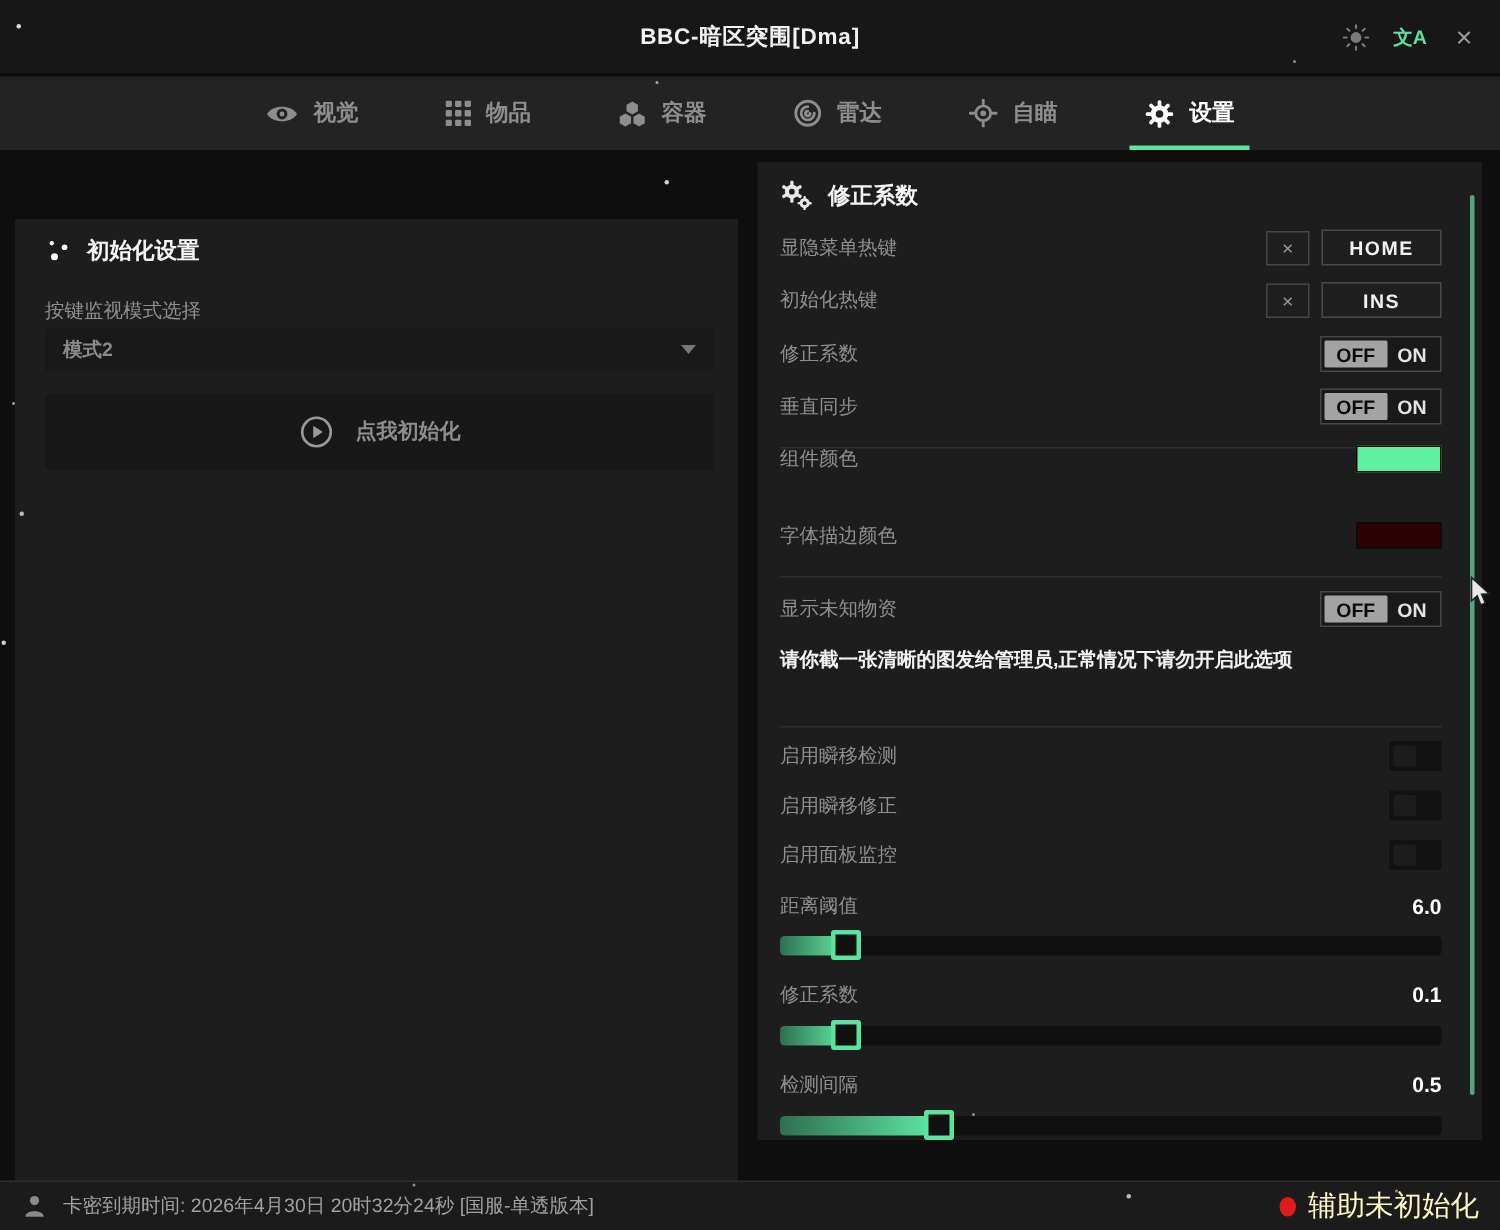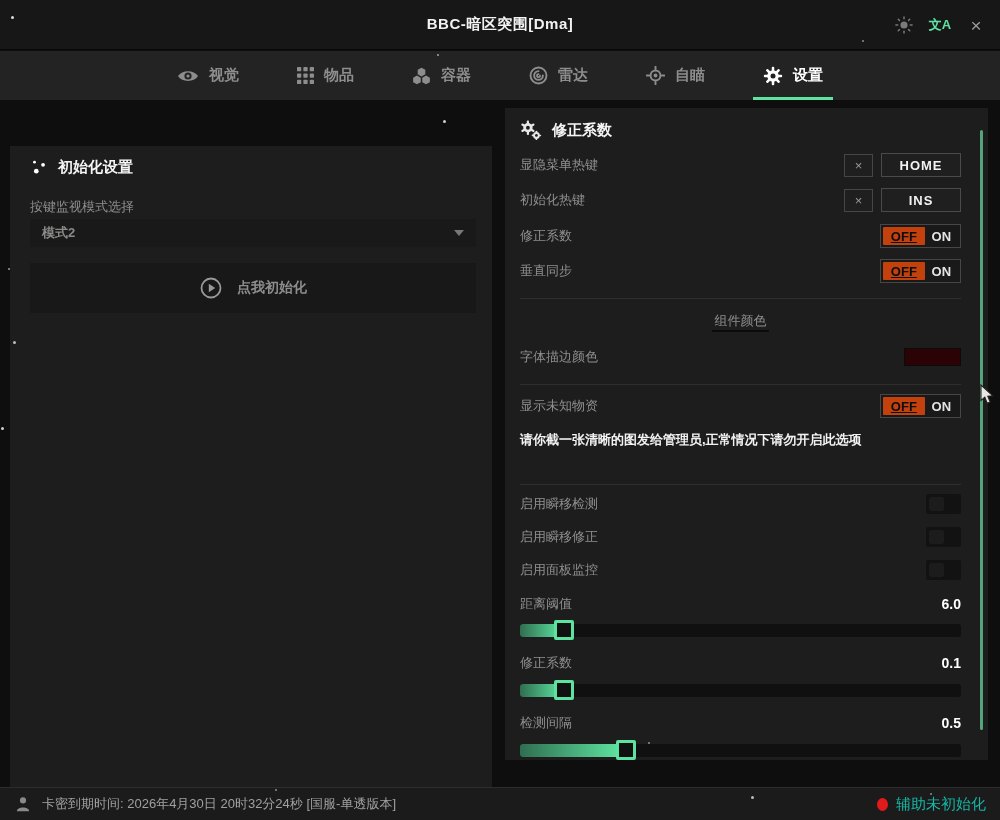--- a/index.html
+++ b/index.html
@@ -47,22 +47,22 @@
   .row { position:absolute; left:15px; width:441px; display:flex; align-items:center; justify-content:space-between; }
   .row .lbl { color:#8f8f8f; font-size:13px; }
   .controls { display:flex; align-items:center; gap:8px; }
   .btn-clear { width:29px; height:23px; background:#1f1f1f; border:1px solid #464646;
     color:#9a9a9a; font-size:13px; display:flex; align-items:center; justify-content:center; cursor:pointer; }
   .btn-key { min-width:80px; height:24px; background:#1f1f1f; border:1px solid #4a4a4a;
     color:#f2f2f2; font-size:13px; font-weight:bold; letter-spacing:1px;
     display:flex; align-items:center; justify-content:center; padding:0 10px; cursor:pointer; }
   .seg-toggle { width:81px; height:24px; background:#191919; border:1px solid #464646;
     display:flex; align-items:center; padding:2px; cursor:pointer; }
-  .seg-off { flex:1.25; height:100%; background:#c2410c; color:#0c0c0c; font-size:13px; font-weight:bold;
-    display:flex; align-items:center; justify-content:center; border-radius:1px;text-decoration:underline; }
+  .seg-off { flex:1.25; height:100%; background:#a3a3a3; color:#0c0c0c; font-size:13px; font-weight:bold;
+    display:flex; align-items:center; justify-content:center; border-radius:1px; }
   .seg-on { flex:1; height:100%; color:#e3e3e3; font-size:13px; font-weight:bold;
     display:flex; align-items:center; justify-content:center; }
   .divider { position:absolute; left:15px; width:441px; height:1px; background:#2e2e2e; }
   .swatch { width:57px; height:18px; border:1px solid #0b0b0b; cursor:pointer; }
   .warning { position:absolute; left:15px; width:445px; color:#f2f2f2; font-size:13px; font-weight:bold; line-height:19px; }
   .checkbox { width:35px; height:20px; background:#121212; border-radius:2px; position:relative; cursor:pointer; }
   .checkbox .knob { position:absolute; left:3px; top:3px; width:15px; height:14px; background:#1c1c1c; border-radius:2px; }
   .val { color:#ffffff; font-size:14px; font-weight:bold; }
   .slider { position:absolute; left:15px; width:441px; height:14px; cursor:pointer; }
   .slider .track { position:absolute; left:0; top:0; width:100%; height:13px; background:#101010; border-radius:3px; }
@@ -70,21 +70,21 @@
     background:linear-gradient(90deg,#2f6e51,#60eaa4); }
   .slider .handle { position:absolute; top:-4px; width:20px; height:20px; background:#111;
     border:3px solid #5ce39f; border-radius:2px; }
   .scrollbar { position:absolute; right:5px; top:22px; width:3px; height:600px; background:#53a57c; border-radius:2px; }
   
   .statusbar { position:absolute; left:0; top:787px; width:1000px; height:33px; background:#1b1b1b;
     border-top:1px solid #2d2d2d; display:flex; align-items:center; padding:0 14px; }
   .statusbar .license { color:#a0a0a0; font-size:13px; margin-left:10px; }
   .status-right { margin-left:auto; display:flex; align-items:center; gap:8px; }
   .status-dot { width:11px; height:13px; border-radius:50%; background:#e01b1b; }
-  .status-text { color:#14b8a6; font-size:15px; }
+  .status-text { color:#fef9c3; font-size:19px; }
   
   .particle { position:absolute; background:#fff; border-radius:50%; }
   .cursor { position:absolute; left:979px; top:384px; pointer-events:none; }
 </style>
 </head>
 <body>
 
 <div class="titlebar">
   <div class="title">BBC-暗区突围[Dma]</div>
   <div class="titlebar-icons">
@@ -254,21 +254,21 @@
   <div class="row" style="top:151px; height:24px;">
     <span class="lbl">垂直同步</span>
     <span class="seg-toggle">
       <span class="seg-off">OFF</span>
       <span class="seg-on">ON</span>
     </span>
   </div>
 
   <div class="divider" style="top:190px;"></div>
 
-  <div class="row" style="top:204px; height:20px;flex-direction:column;">
+  <div class="row" style="top:188px; height:20px;">
     <span class="lbl">组件颜色</span>
     <span class="swatch" style="background: rgb(95, 240, 162);"></span>
   </div>
   <div class="row" style="top:239px; height:20px;">
     <span class="lbl">字体描边颜色</span>
     <span class="swatch" style="background: rgb(43, 2, 5);"></span>
   </div>
 
   <div class="divider" style="top:276px;"></div>
 

